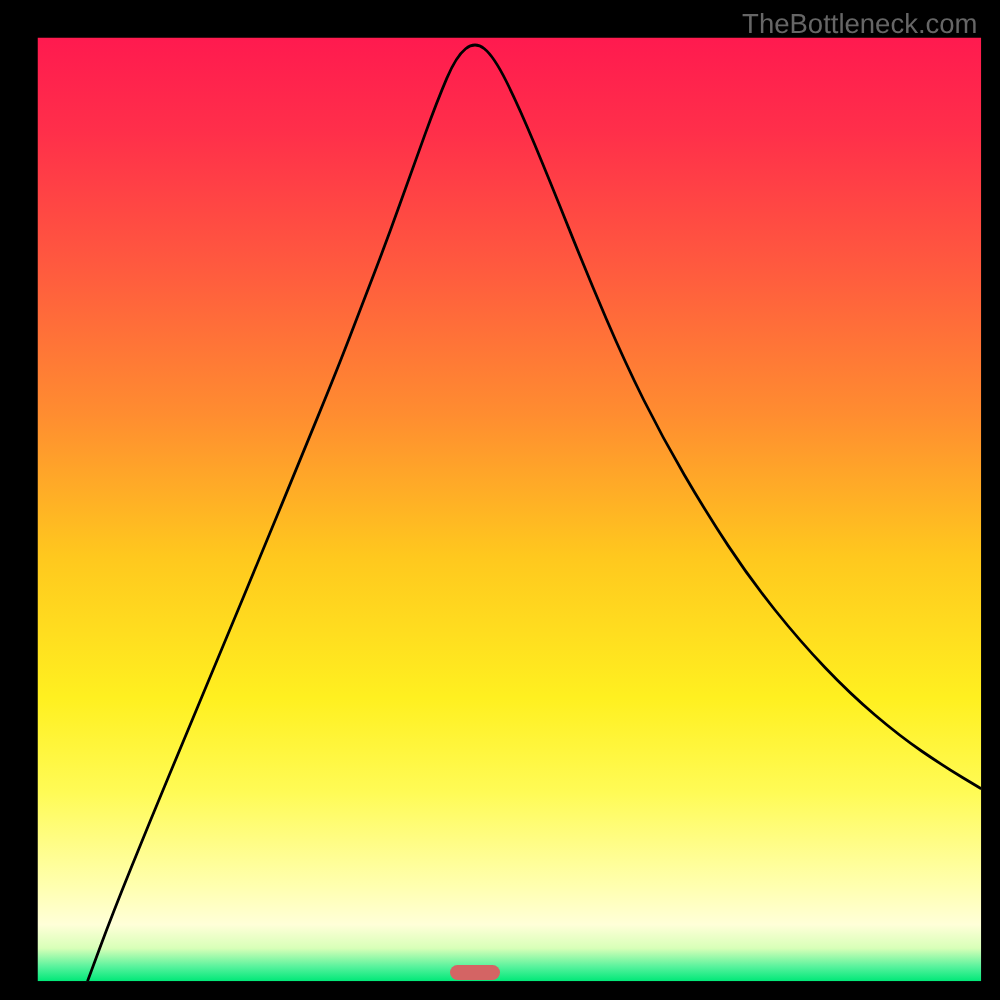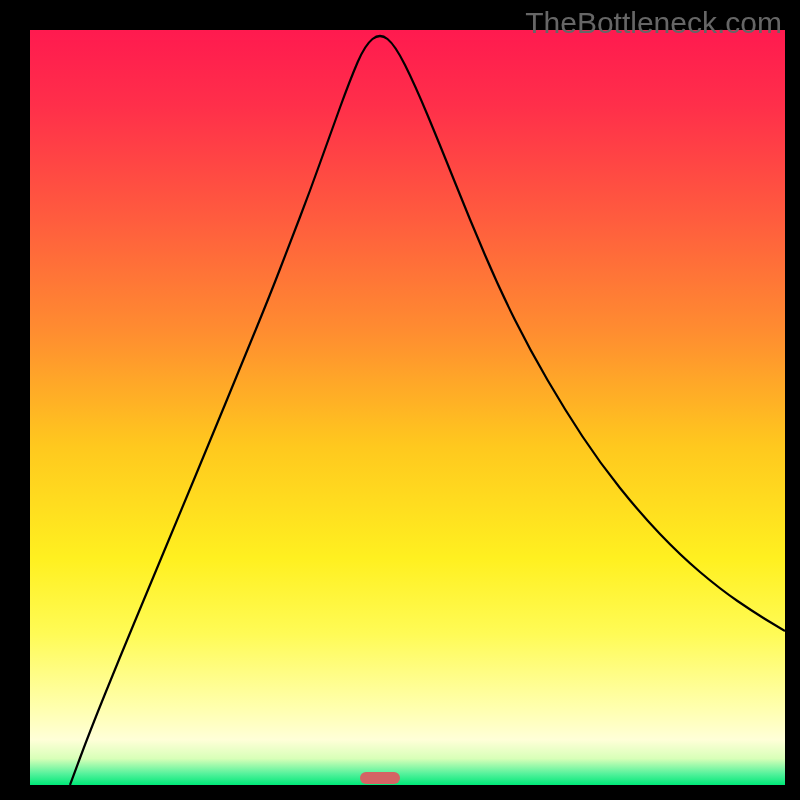--- a/index.html
+++ b/index.html
@@ -9,21 +9,21 @@
     height: 800px;
     background: #000;
     position: relative;
     font-family: Arial, sans-serif;
   }
   .watermark {
     position: absolute;
     top: 6px;
     right: 18px;
     color: #666;
-    font-size: 30px;
+    font-size: 22px;
     font-weight: 500;
     z-index: 10;
   }
   .plot-area {
     position: absolute;
     box-sizing: border-box;
   }
   .gradient {
     position: absolute;
     left: 0;

